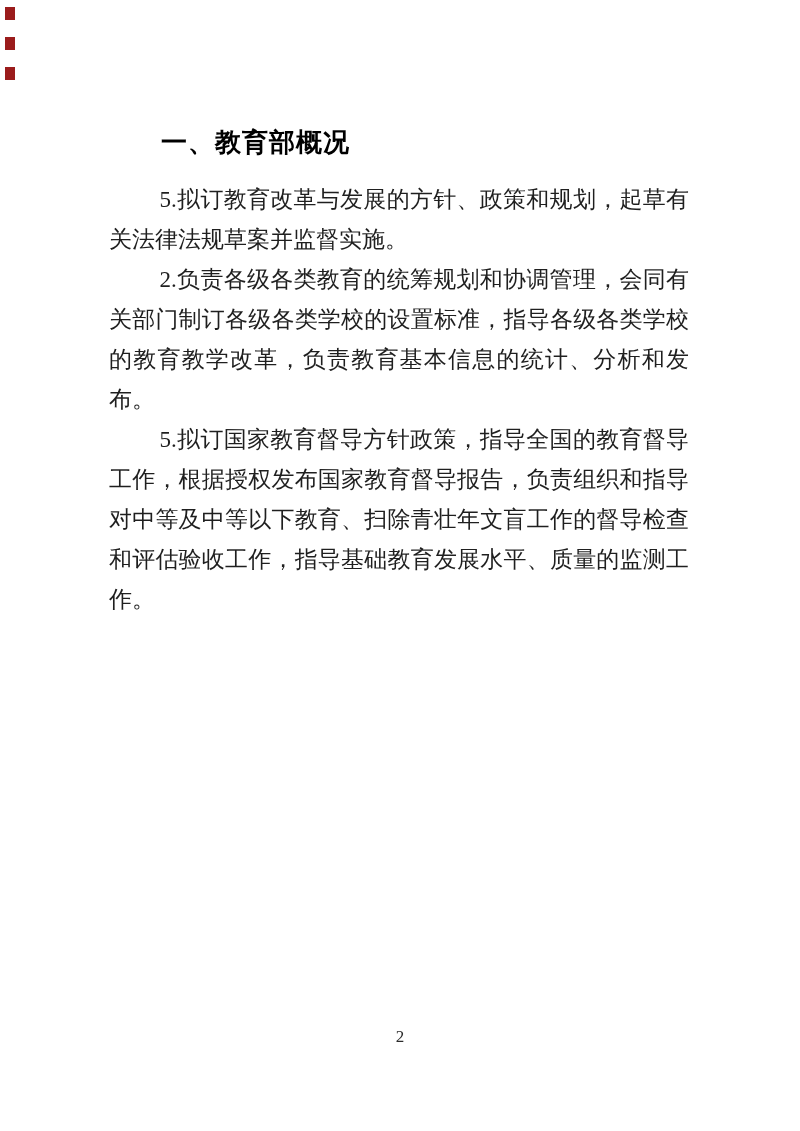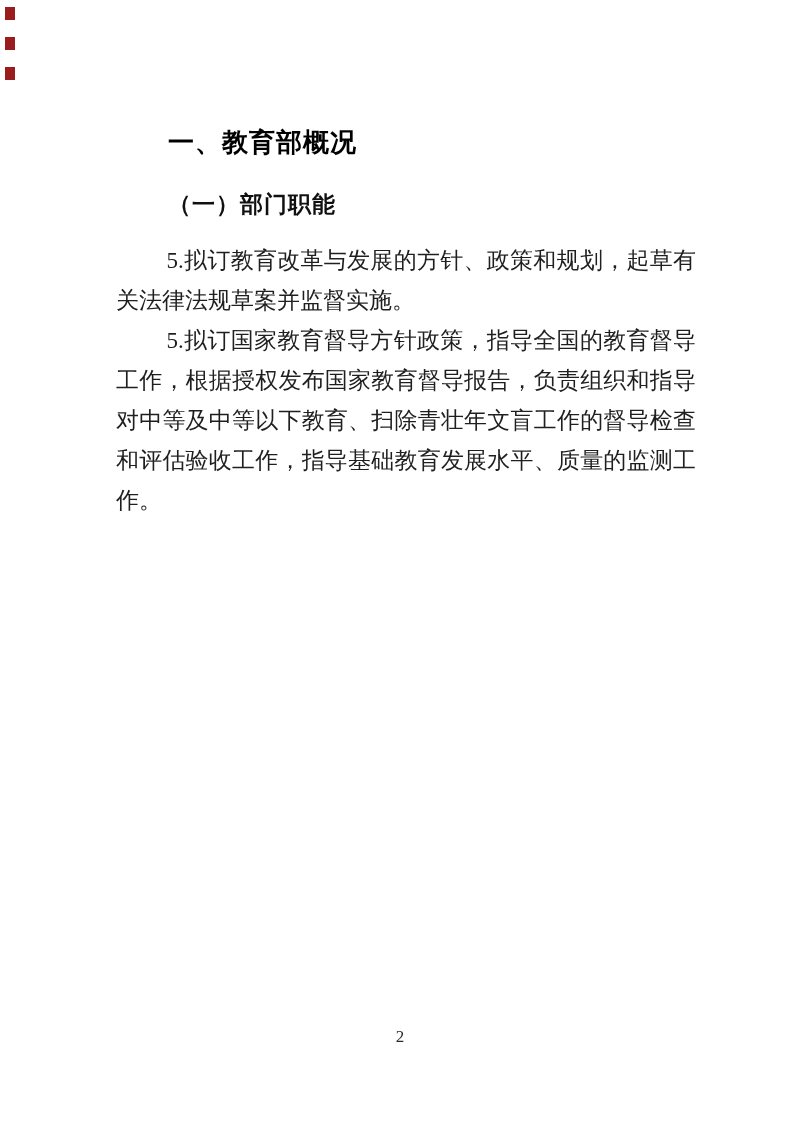--- a/index.html
+++ b/index.html
@@ -23,21 +23,21 @@
     top: 7px;
     width: 12px;
   }
   .scan-mark {
     width: 10px;
     height: 13px;
     margin-bottom: 17px;
   }
   .content {
     position: absolute;
-    left: 116px;
+    left: 109px;
     top: 0;
     width: 580px;
   }
   .heading {
     margin: 128px 0 0 52px;
     font-family: "Liberation Sans", "DejaVu Sans", sans-serif;
     font-weight: bold;
     font-size: 26px;
     line-height: 28px;
     color: #000000;
@@ -83,23 +83,23 @@
 
   <div class="scan-marks">
       <div class="scan-mark" style="background: rgb(155, 28, 28);"></div>
       <div class="scan-mark" style="background: rgb(155, 28, 28);"></div>
       <div class="scan-mark" style="background: rgb(155, 28, 28);"></div>
     </div>
 
   <div class="content">
     <div class="heading">一、教育部概况</div>
 
-    <div class="subheading">（一）部门职能</div>
 
     <div class="body-text">
         <p>5.拟订教育改革与发展的方针、政策和规划，起草有关法律法规草案并监督实施。</p>
+        <p>2.负责各级各类教育的统筹规划和协调管理，会同有关部门制订各级各类学校的设置标准，指导各级各类学校的教育教学改革，负责教育基本信息的统计、分析和发布。</p>
         <p>5.拟订国家教育督导方针政策，指导全国的教育督导工作，根据授权发布国家教育督导报告，负责组织和指导对中等及中等以下教育、扫除青壮年文盲工作的督导检查和评估验收工作，指导基础教育发展水平、质量的监测工作。</p>
       </div>
   </div>
 
   <div class="page-number">2</div>
 
 </div>
 
 </body></html>

